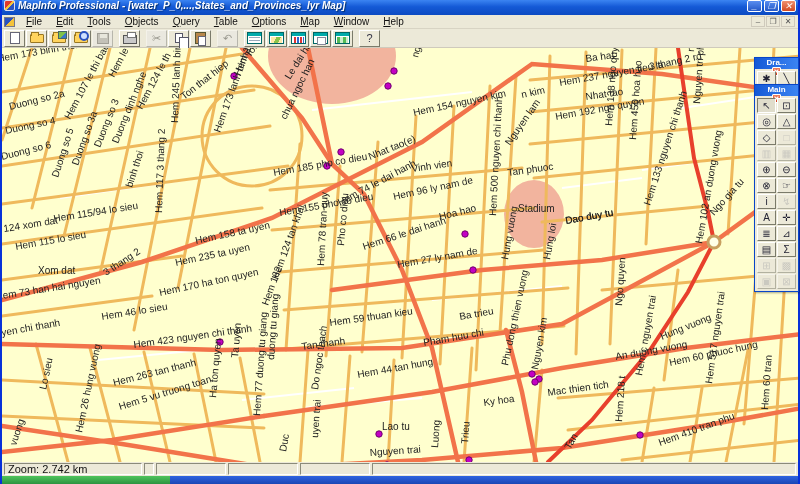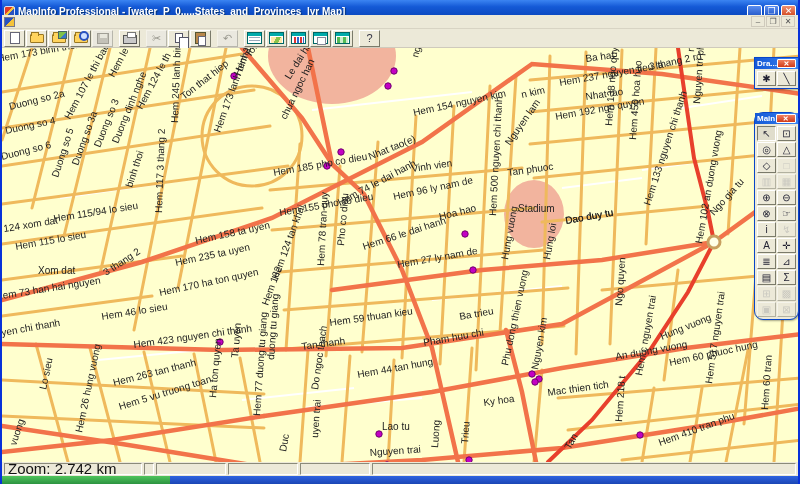--- a/index.html
+++ b/index.html
@@ -3,21 +3,21 @@
 <meta charset="utf-8">
 <style>
   * { margin:0; padding:0; box-sizing:border-box; }
   html,body { width:800px; height:484px; overflow:hidden; font-family:"Liberation Sans",sans-serif; }
   .window { position:relative; width:800px; height:484px; background:#ECE9D8;
             border-left:2px solid #0831D9; border-right:2px solid #0831D9; }
 
   
   .titlebar { position:absolute; left:0; top:0; width:100%; height:17px;
     background:linear-gradient(180deg,#3B84F2 0%,#1459D6 40%,#0A47BD 100%);
-    display:flex; align-items:flex-end; padding:0 2px; }
+    display:flex; align-items:flex-start; padding:0 2px;font-style:italic; }
   .app-icon { width:11px; height:11px; margin-right:3px; border-radius:2px;
     background:linear-gradient(135deg,#e03a2a 0 40%,#f5c33a 40% 60%,#2a52c0 60%); border:1px solid #dde; }
   .title-text { color:#fff; font-size:10px; font-weight:bold; white-space:nowrap;
     text-shadow:1px 1px 1px #04306e; flex:1; }
   .winbtns { display:flex; gap:2px; }
   .wbtn { width:15px; height:12px; border-radius:2px; color:#fff; font-size:9px; line-height:11px;
     text-align:center; border:1px solid #fff;
     background:linear-gradient(180deg,#5a8ef0,#2458c8); }
   .wbtn.close { background:linear-gradient(180deg,#ef9070,#d24a22); }
 
@@ -69,33 +69,33 @@
   .gly { font-size:11px; line-height:11px; color:#334; }
 
   
   .map-area { position:absolute; left:0; top:48px; width:796px; height:414px; background:#FFFFCE; overflow:hidden; }
   .map-area svg { display:block; }
   .map-label { font-family:"Liberation Sans",sans-serif; font-size:10px; fill:#222; }
 
   
   .panel { position:absolute; width:45px; background:#ECE9D8; border:1px solid #0846c8; box-shadow:1px 1px 2px rgba(0,0,0,.35); }
   .panel-title { height:11px; background:linear-gradient(90deg,#1459D6,#3B84F2); color:#fff; font-size:8px;
-    font-weight:bold; display:flex; align-items:center; padding:0 2px; }
+    font-weight:bold; display:flex; align-items:center; padding:0 2px;flex-direction:column; }
   .panel-title span { flex:1; }
   .pclose { width:9px; height:9px; background:linear-gradient(180deg,#ef8060,#d03a18); color:#fff; font-size:7px;
     line-height:8px; text-align:center; border:1px solid #fff; border-radius:1px; }
   .panel-body { display:grid; grid-template-columns:19px 19px; gap:1px; padding:2px; justify-content:center; }
   .pbtn { width:19px; height:15px; font-size:10px; line-height:13px; text-align:center; background:#ECE9D8;
     border:1px solid; border-color:#fff #7a7a6a #7a7a6a #fff; color:#223; overflow:hidden; }
   .pbtn.active { border-color:#7a7a6a #fff #fff #7a7a6a; background:#e0ddcc; }
   .pbtn.disabled { color:#aaa; opacity:.5; }
 
   
   .statusbar { position:absolute; left:0; top:462px; width:100%; height:14px; background:#ECE9D8;
-    display:flex; gap:2px; padding:1px 2px; font-size:15px; color:#111; }
+    display:flex; gap:2px; padding:1px 2px; font-size:11px; color:#111; }
   .scell { border:1px solid; border-color:#8a8a7a #fff #fff #8a8a7a; padding:0 3px; line-height:10px;
     white-space:nowrap; overflow:hidden; }
 
   
   .bottom-sliver { position:absolute; left:0; top:476px; width:100%; height:8px;
     background:linear-gradient(180deg,#2f63e0,#1b46b4); }
   .sliver-green { position:absolute; left:0; top:0; width:168px; height:8px;
     background:linear-gradient(180deg,#4fc45c,#2c9340); }
 </style>
 </head>
@@ -108,20 +108,21 @@
     <span class="title-text">MapInfo Professional - [water_P_0,...,States_and_Provinces_lyr Map]</span>
     <span class="winbtns">
       <span class="wbtn">_</span>
       <span class="wbtn">❐</span>
       <span class="wbtn close">✕</span>
     </span>
   </div>
 
   <div class="menubar">
     <span class="mdi-icon"></span>
+    <span id="menu-items"><span class="menu-item">File</span><span class="menu-item">Edit</span><span class="menu-item">Tools</span><span class="menu-item">Objects</span><span class="menu-item">Query</span><span class="menu-item">Table</span><span class="menu-item">Options</span><span class="menu-item">Map</span><span class="menu-item">Window</span><span class="menu-item">Help</span></span>
     <span class="mdi-ctrls">
       <span class="mdictl">–</span>
       <span class="mdictl">❐</span>
       <span class="mdictl">✕</span>
     </span>
   </div>
 
   <div class="toolbar" id="std-toolbar">
       <span class="tbtn">
         <span class="ticon i-page"></span>
@@ -390,21 +391,21 @@
     <div class="panel-title">
       <span>Dra...</span>
       <span class="pclose">✕</span>
     </div>
     <div class="panel-body" id="drawing-body">
         <span class="pbtn">✱</span>
         <span class="pbtn">╲</span>
       </div>
   </div>
 
-  <div class="panel" style="left:752px; top:112px;border-radius:9px;">
+  <div class="panel" style="left:752px; top:84px;">
     <div class="panel-title">
       <span>Main</span>
       <span class="pclose">✕</span>
     </div>
     <div class="panel-body" id="main-body">
         <span class="pbtn active">↖</span>
         <span class="pbtn">⊡</span>
         <span class="pbtn">◎</span>
         <span class="pbtn">△</span>
         <span class="pbtn">◇</span>

